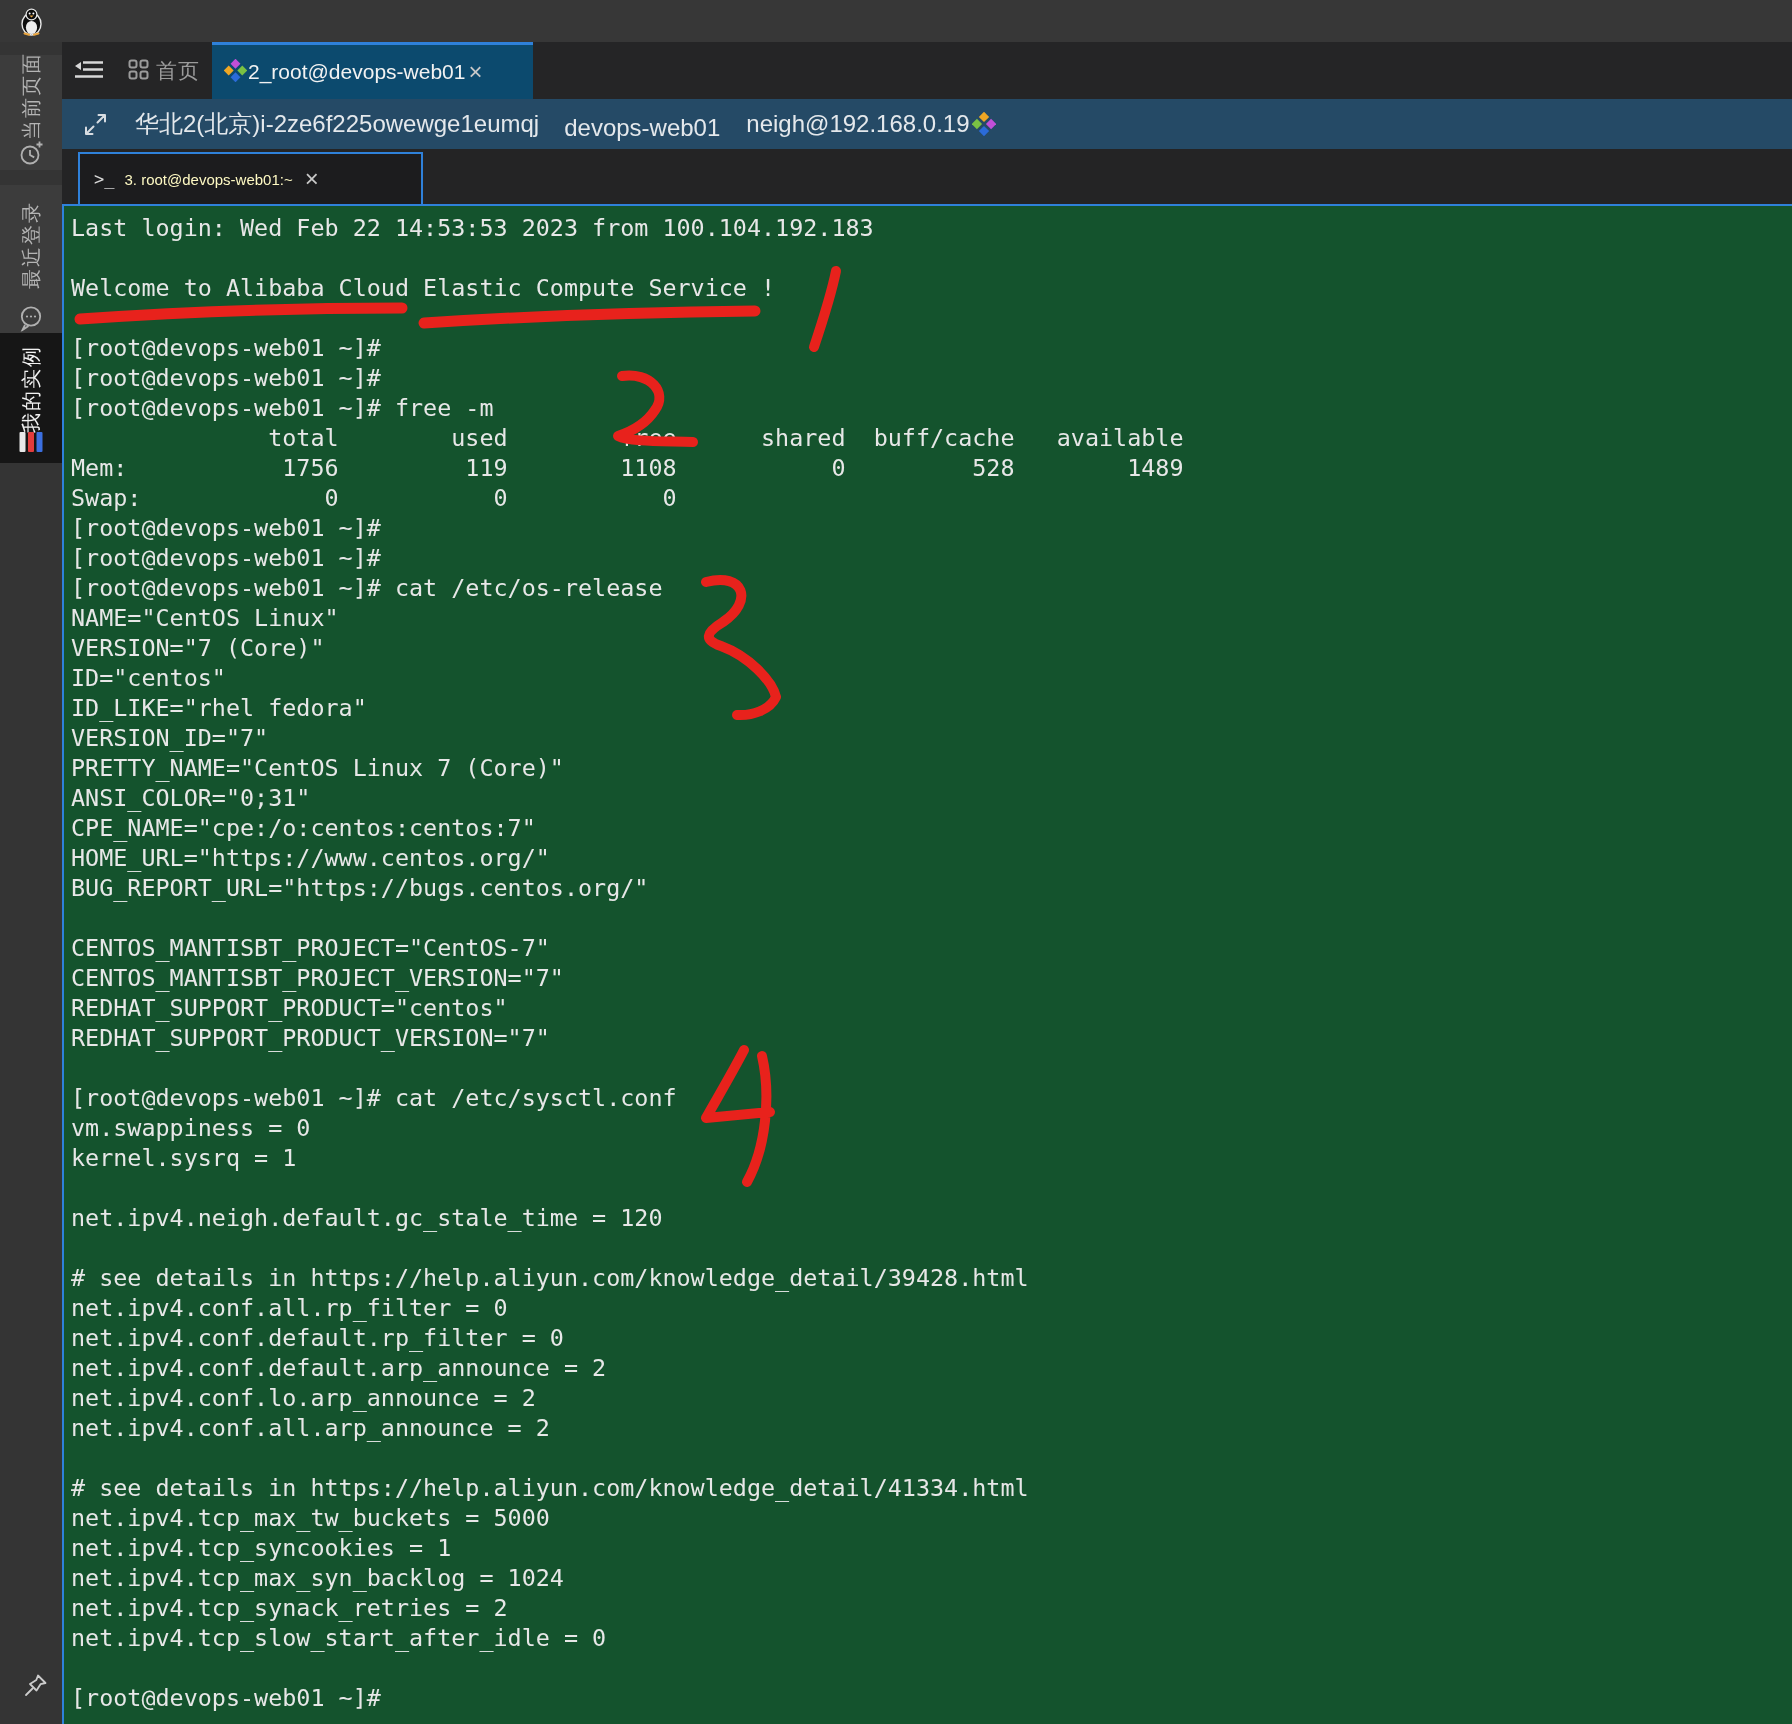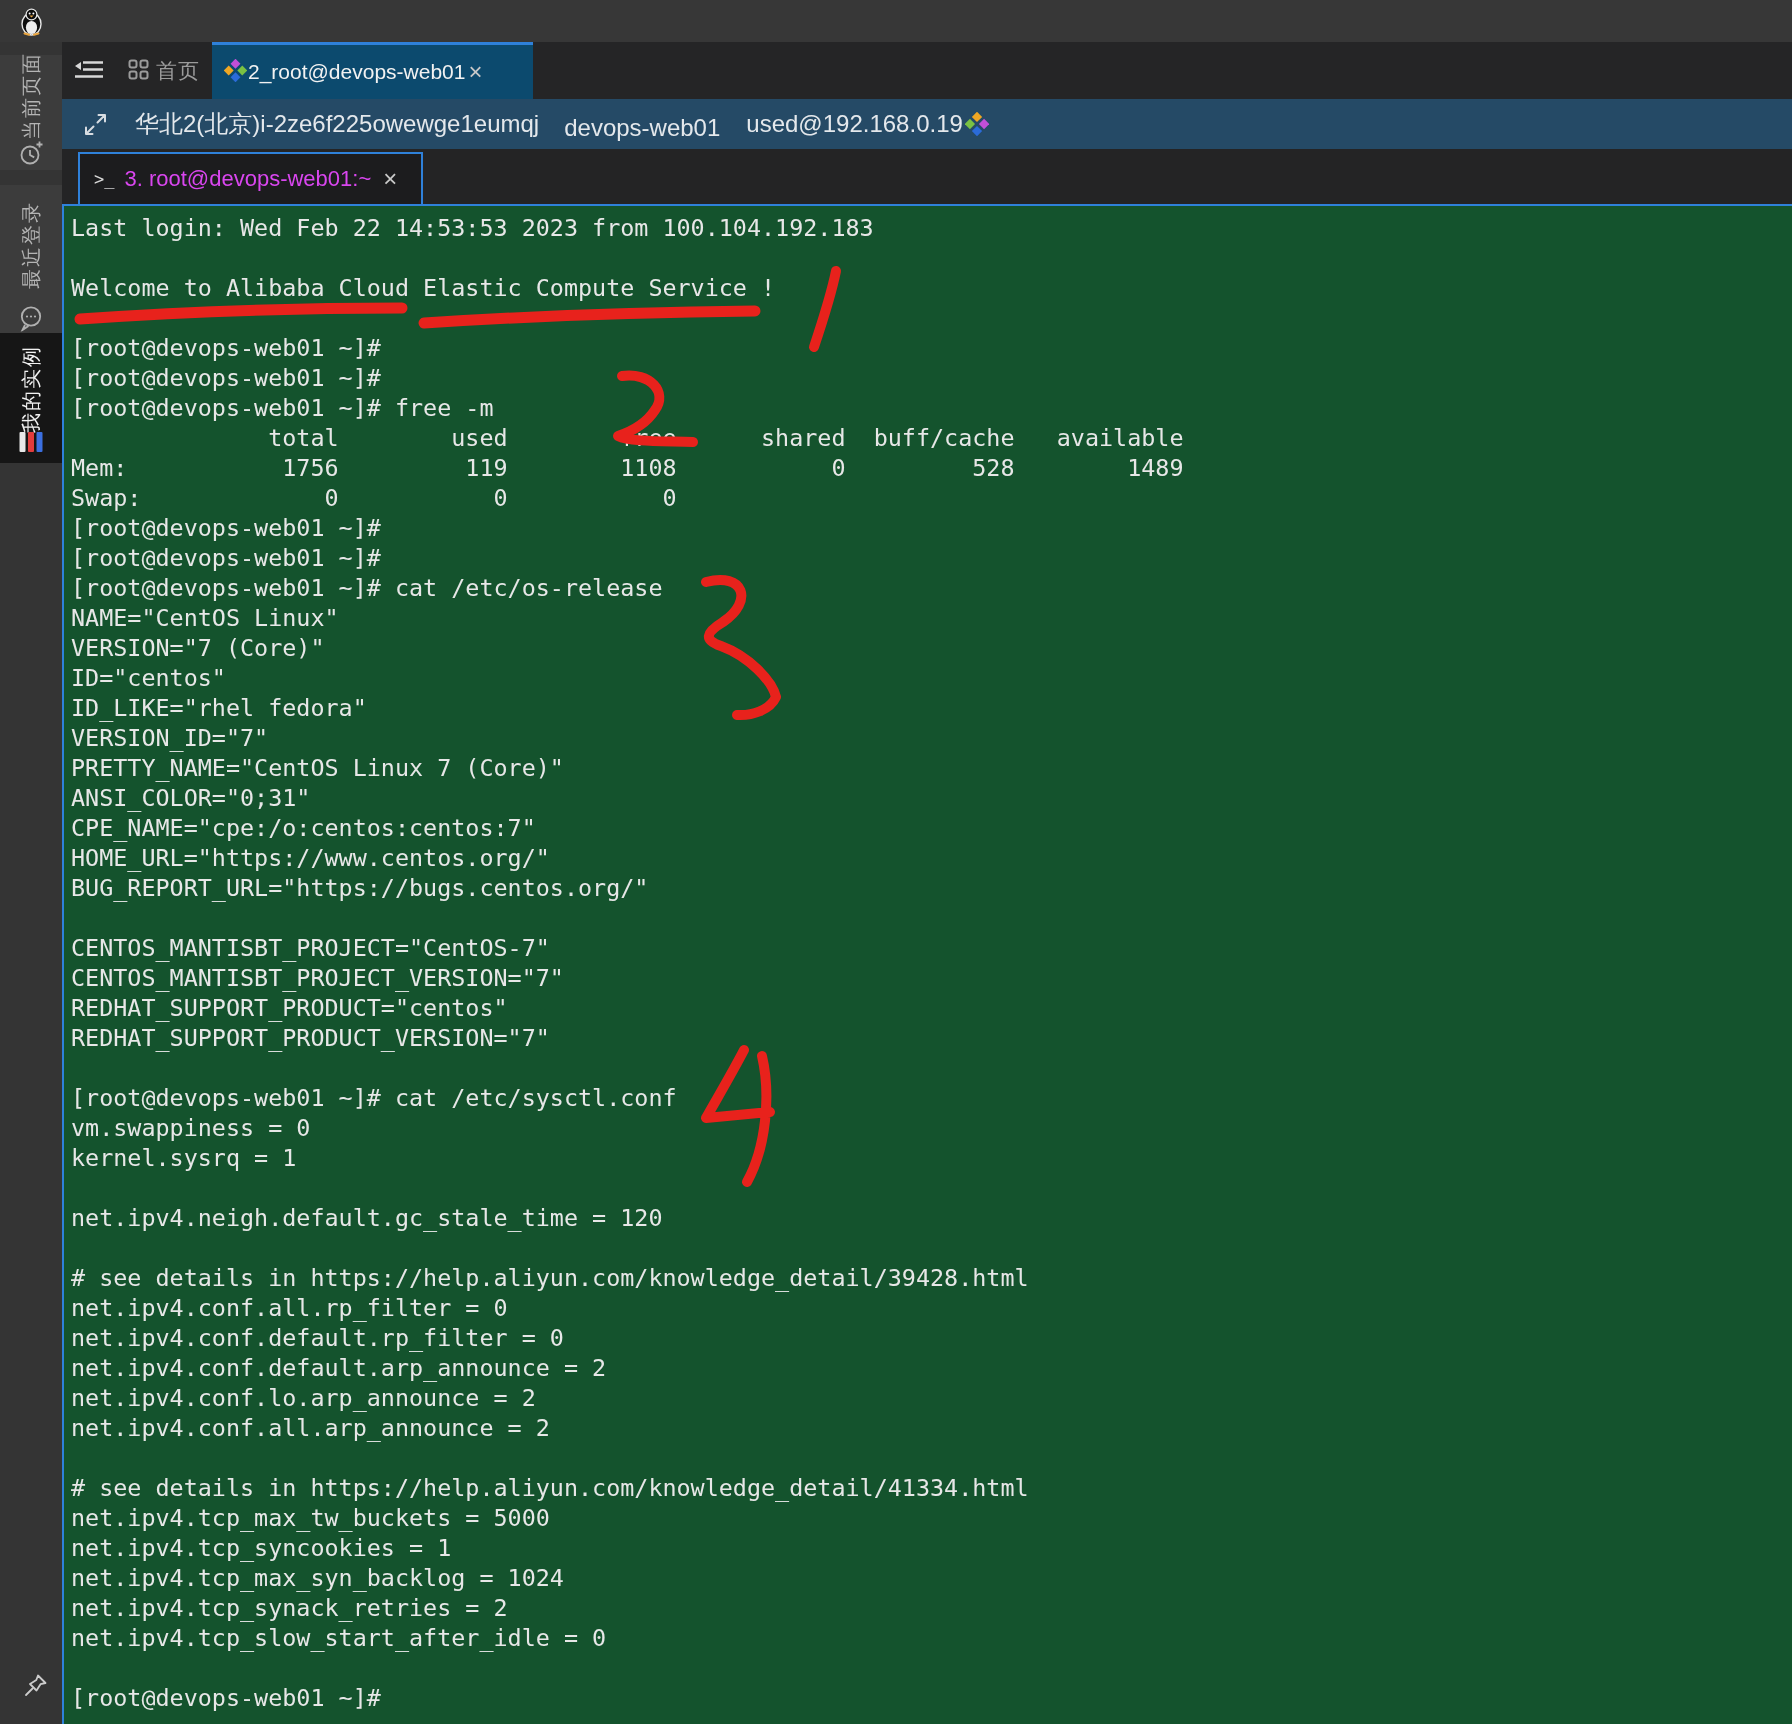--- a/index.html
+++ b/index.html
@@ -70,21 +70,21 @@
     background:#242425;
   }
   .term-tab {
     position:absolute; left:16px; top:3px; width:345px; height:54px;
     background:#1c1c1e; border:2px solid #2f81da;
     display:flex; align-items:center; padding:0 14px; gap:10px;
   }
   .term-tab .prompt-glyph {
     font-family:"DejaVu Sans Mono",monospace; font-size:17px; color:#d8d8d8;
   }
-  .term-tab .label { font-size:22px; color:#d946ef; }
+  .term-tab .label { font-size:15px; color:#fef9c3; }
   
   .terminal {
     position:absolute; top:204px; left:62px; width:1730px; height:1520px;
     background:#14532d; border-top:2px solid #2f81da; border-left:2px solid #2f81da;
     padding:7px 0 0 7px; cursor:text;
   }
   .terminal pre {
     font-family:"DejaVu Sans Mono",monospace;
     font-size:23.4px; line-height:30px; color:#e7e7e7; white-space:pre;
   }
@@ -191,21 +191,21 @@
 
   <div class="conn-bar">
     <span class="expand-icon">
       <svg width="23" height="23" viewBox="0 0 23 23" stroke="#d8dde2" stroke-width="2" fill="none" stroke-linecap="round">
         <path d="M13.5 9.5 L21 2 M21 2 h-6.5 M21 2 v6.5"></path>
         <path d="M9.5 13.5 L2 21 M2 21 h6.5 M2 21 v-6.5"></path>
       </svg>
     </span>
     <span class="conn-instance">华北2(北京)i-2ze6f225owewge1eumqj</span>
     <span class="conn-host">devops-web01</span>
-    <span class="conn-user">used@192.168.0.19</span>
+    <span class="conn-user">neigh@192.168.0.19</span>
     <span class="conn-logo">
       <svg width="24" height="24" viewBox="0 0 23 23">
         <g transform="rotate(45 11.5 11.5)">
           <rect x="3.2" y="3.2" width="7" height="7" fill="#efa724"></rect>
           <rect x="12.8" y="3.2" width="7" height="7" fill="#c24fd8"></rect>
           <rect x="3.2" y="12.8" width="7" height="7" fill="#7ac143"></rect>
           <rect x="12.8" y="12.8" width="7" height="7" fill="#2b6bd8"></rect>
         </g>
       </svg>
     </span>

